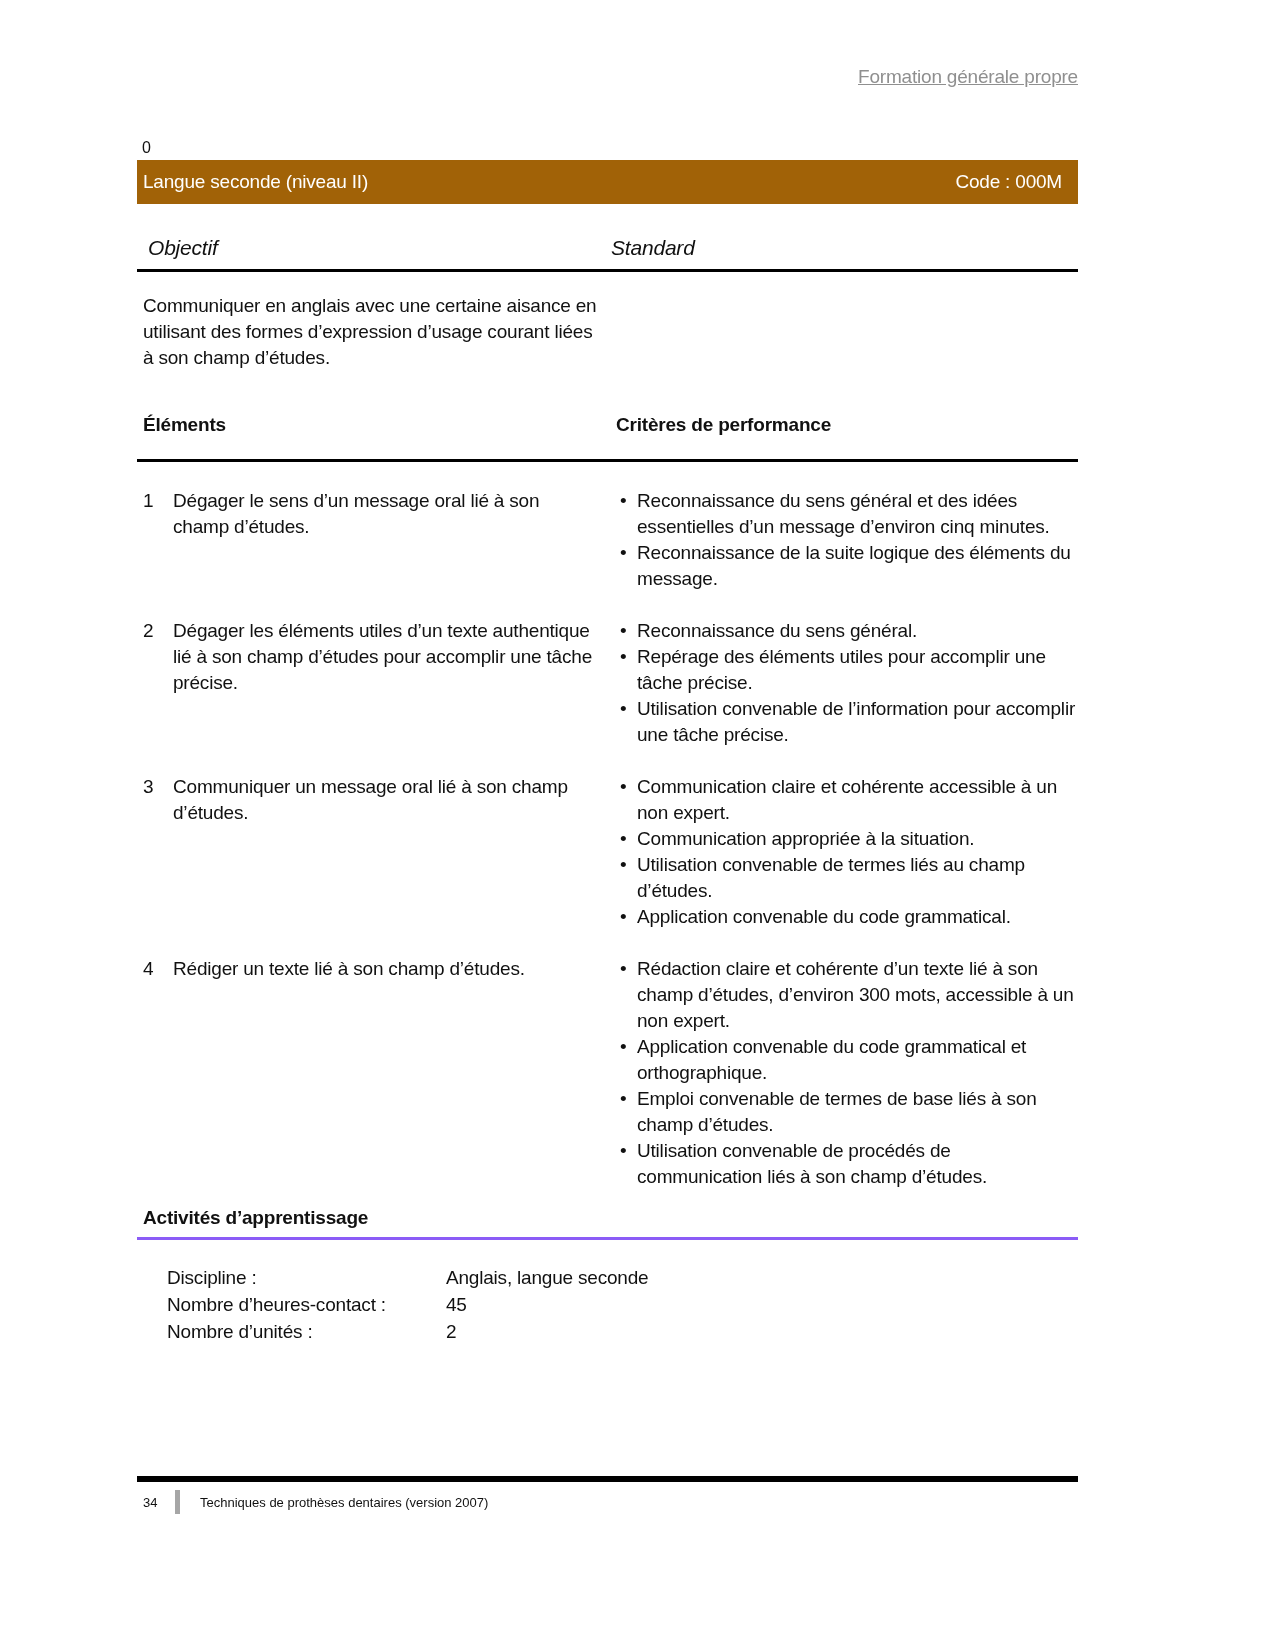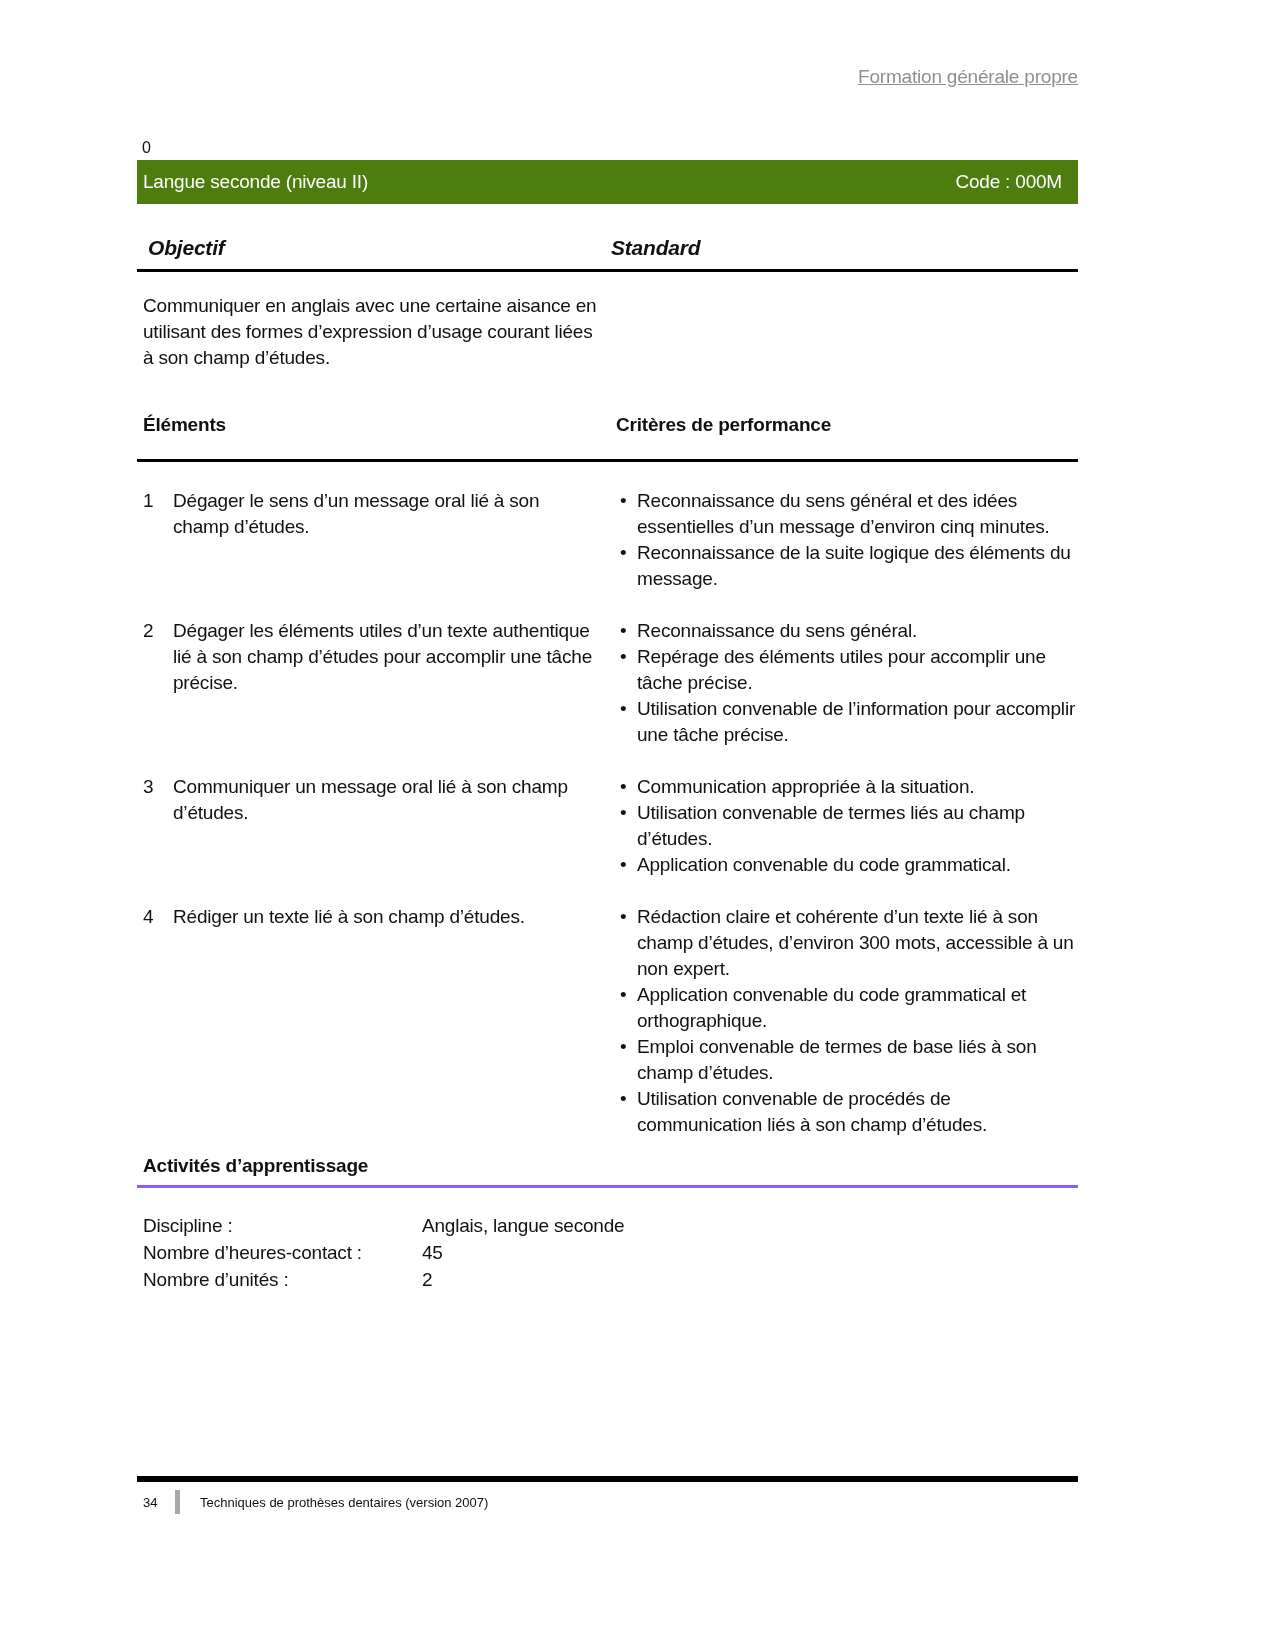--- a/index.html
+++ b/index.html
@@ -33,38 +33,38 @@
   .zero-marker {
     margin-top: 52px;
     margin-left: 5px;
     font-size: 16px;
     line-height: 16px;
     color: #111;
   }
   
   .title-bar {
     margin-top: 4px;
-    background: #4d7c0f;
+    background: #a16207;
     color: #ffffff;
     height: 44px;
     display: flex;
     align-items: center;
     justify-content: space-between;
     padding: 0 16px 0 6px;
     box-sizing: border-box;
     font-size: 19px;
   }
   
   .obj-std-row {
     margin-top: 32px;
     display: flex;
     border-bottom: 3px solid #000;
     padding-bottom: 9px;
     font-size: 21px;
-    font-weight: bold;
+    font-weight: normal;
     font-style: italic;
   }
   .obj-std-row .objectif { padding-left: 11px; width: 474px; box-sizing: border-box; }
   .obj-std-row .standard { }
   
   .competence-heading {
     margin-top: 22px;
     padding-left: 6px;
     font-size: 19px;
     font-weight: bold;
@@ -131,20 +131,21 @@
     padding-left: 6px;
     font-size: 19px;
     font-weight: bold;
     border-bottom: 3px solid #8b5cf6;
     padding-bottom: 8px;
   }
   .activity-fields {
     margin-top: 24px;
     font-size: 19px;
     line-height: 27px;
+    margin-left: 24px;
   }
   .activity-field { display: flex; }
   .activity-label {
     width: 285px;
     flex: none;
     padding-left: 6px;
     box-sizing: border-box;
   }
   .activity-value { }
   
@@ -228,20 +229,21 @@
     </div>
   </div>
 
   <div class="row">
     <div class="row-left">
       <span class="row-num">3</span>
       <span class="row-text">Communiquer un message oral lié à son champ d’études.</span>
     </div>
     <div class="row-right">
       <ul class="criteria">
+            <li>Communication claire et cohérente accessible à un non expert.</li>
             <li>Communication appropriée à la situation.</li>
             <li>Utilisation convenable de termes liés au champ d’études.</li>
             <li>Application convenable du code grammatical.</li>
           </ul>
     </div>
   </div>
 
   <div class="row">
     <div class="row-left">
       <span class="row-num">4</span>

